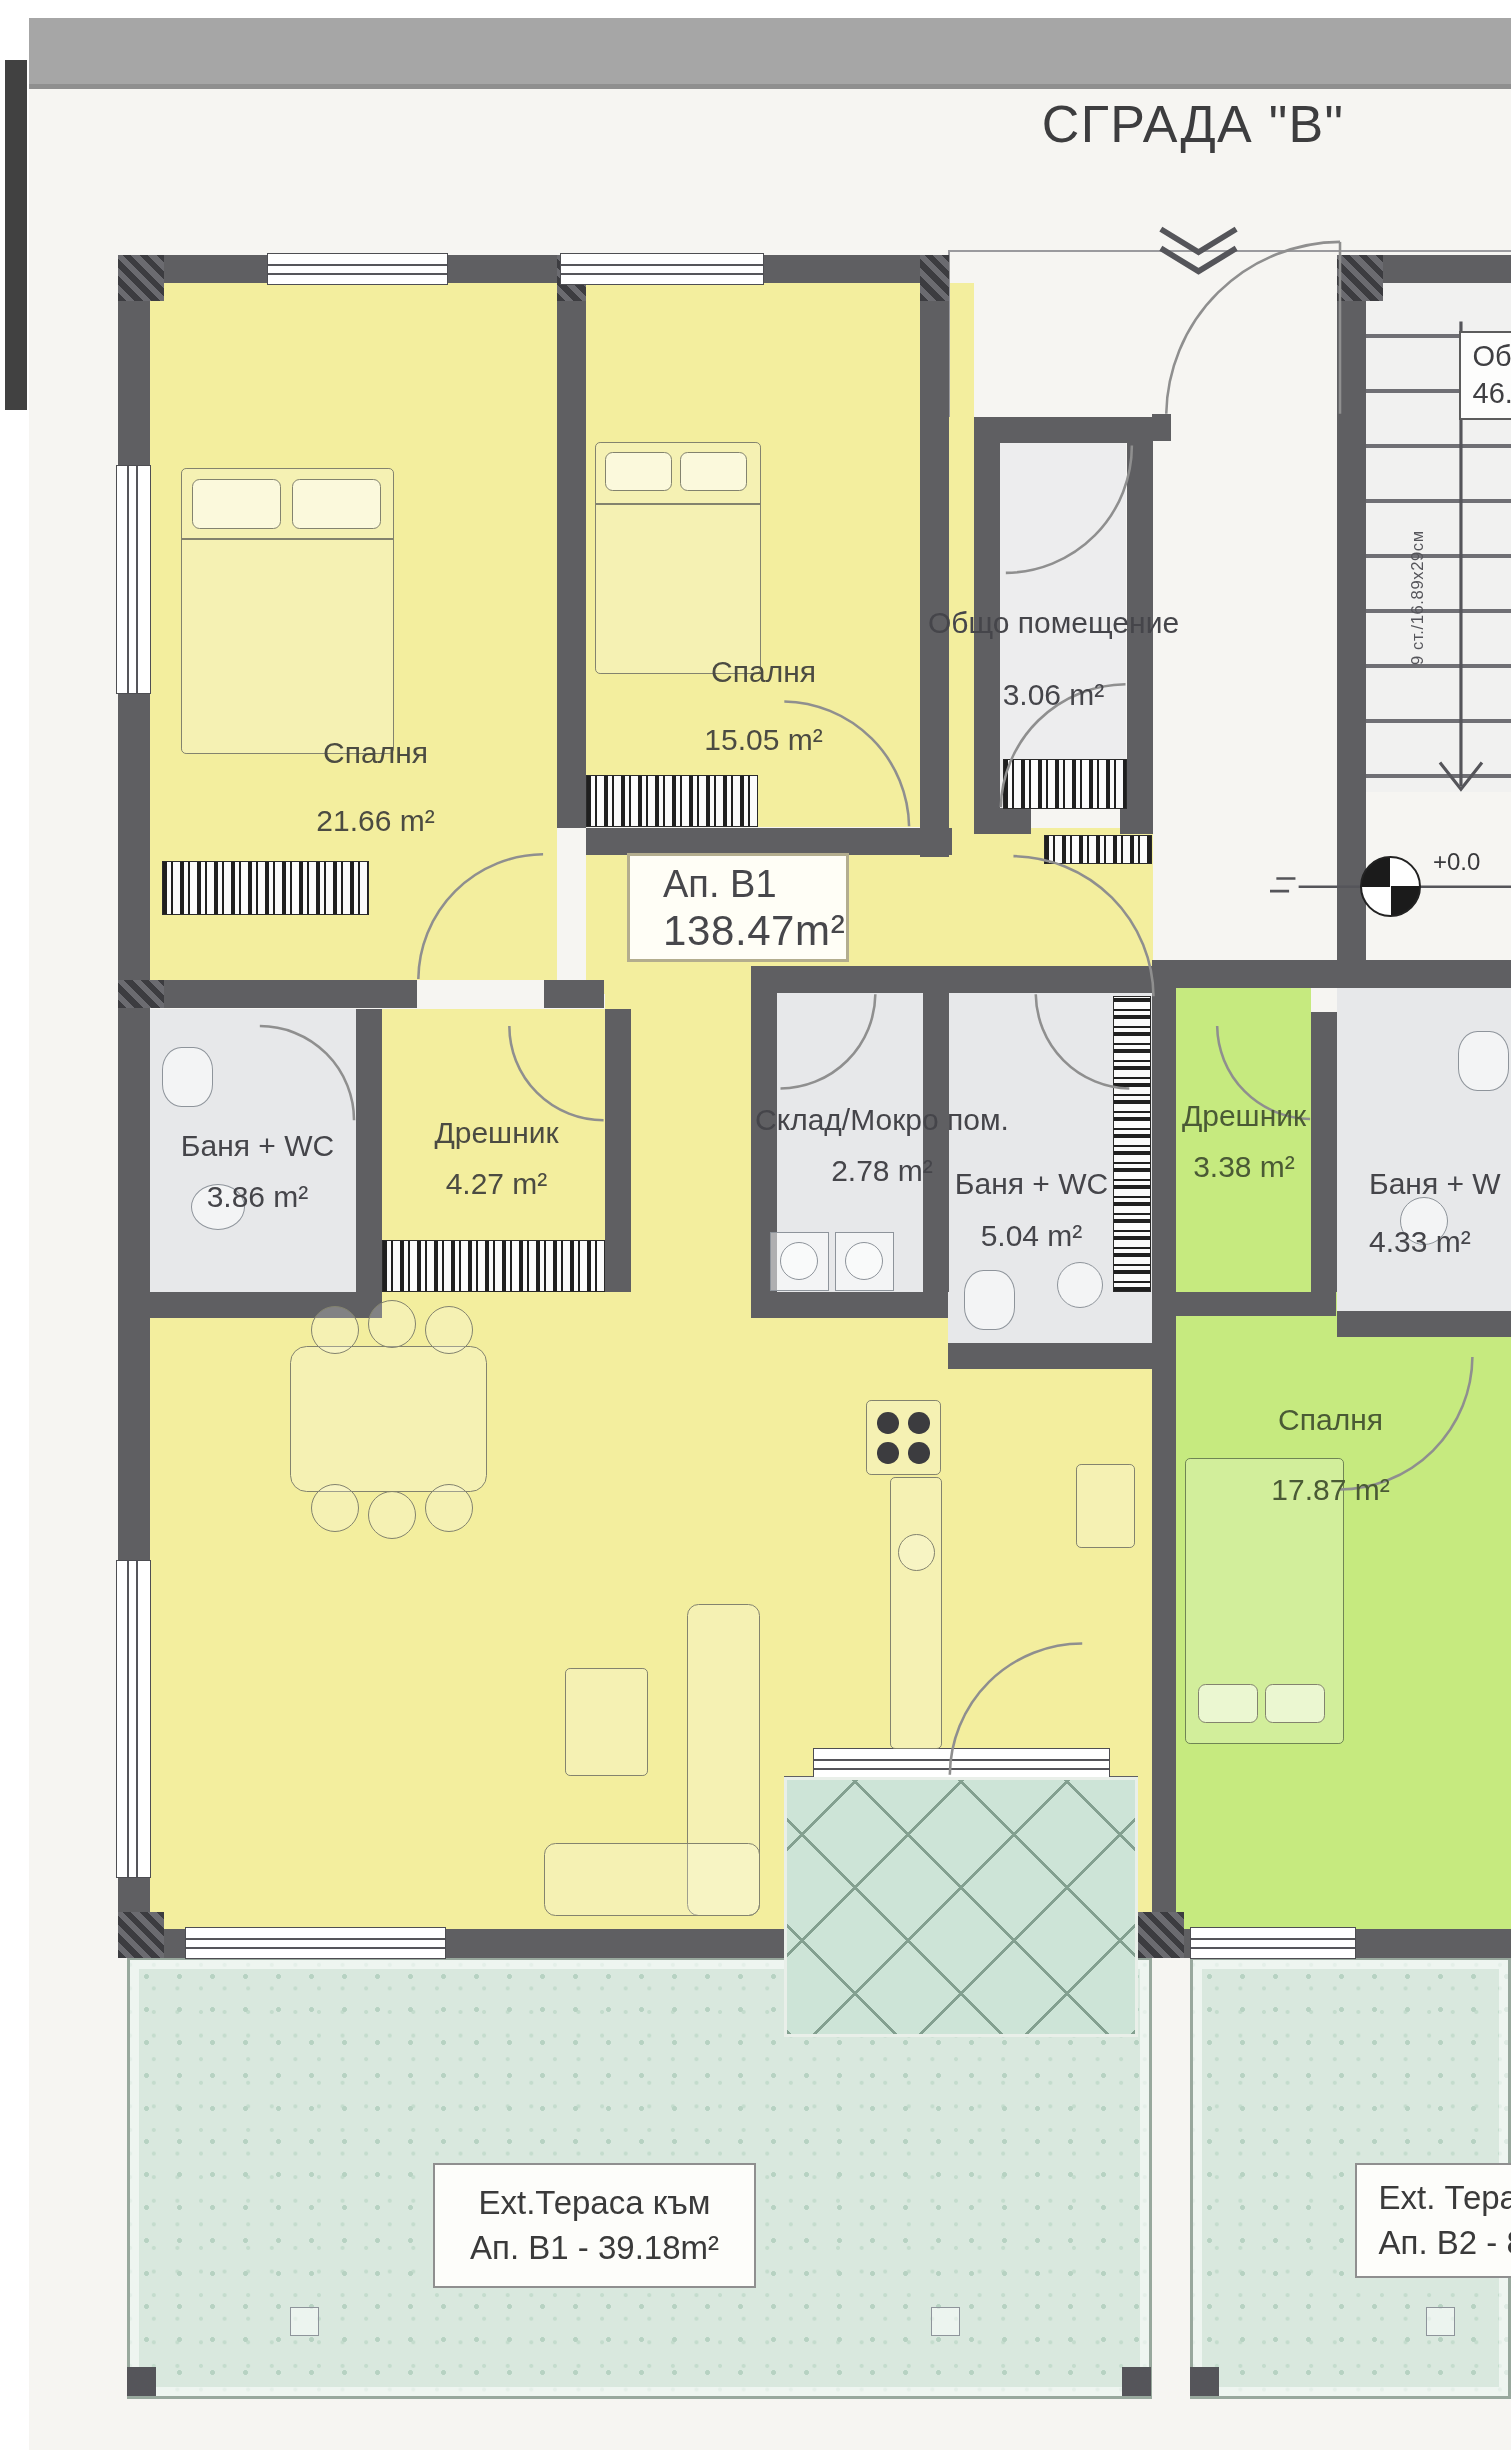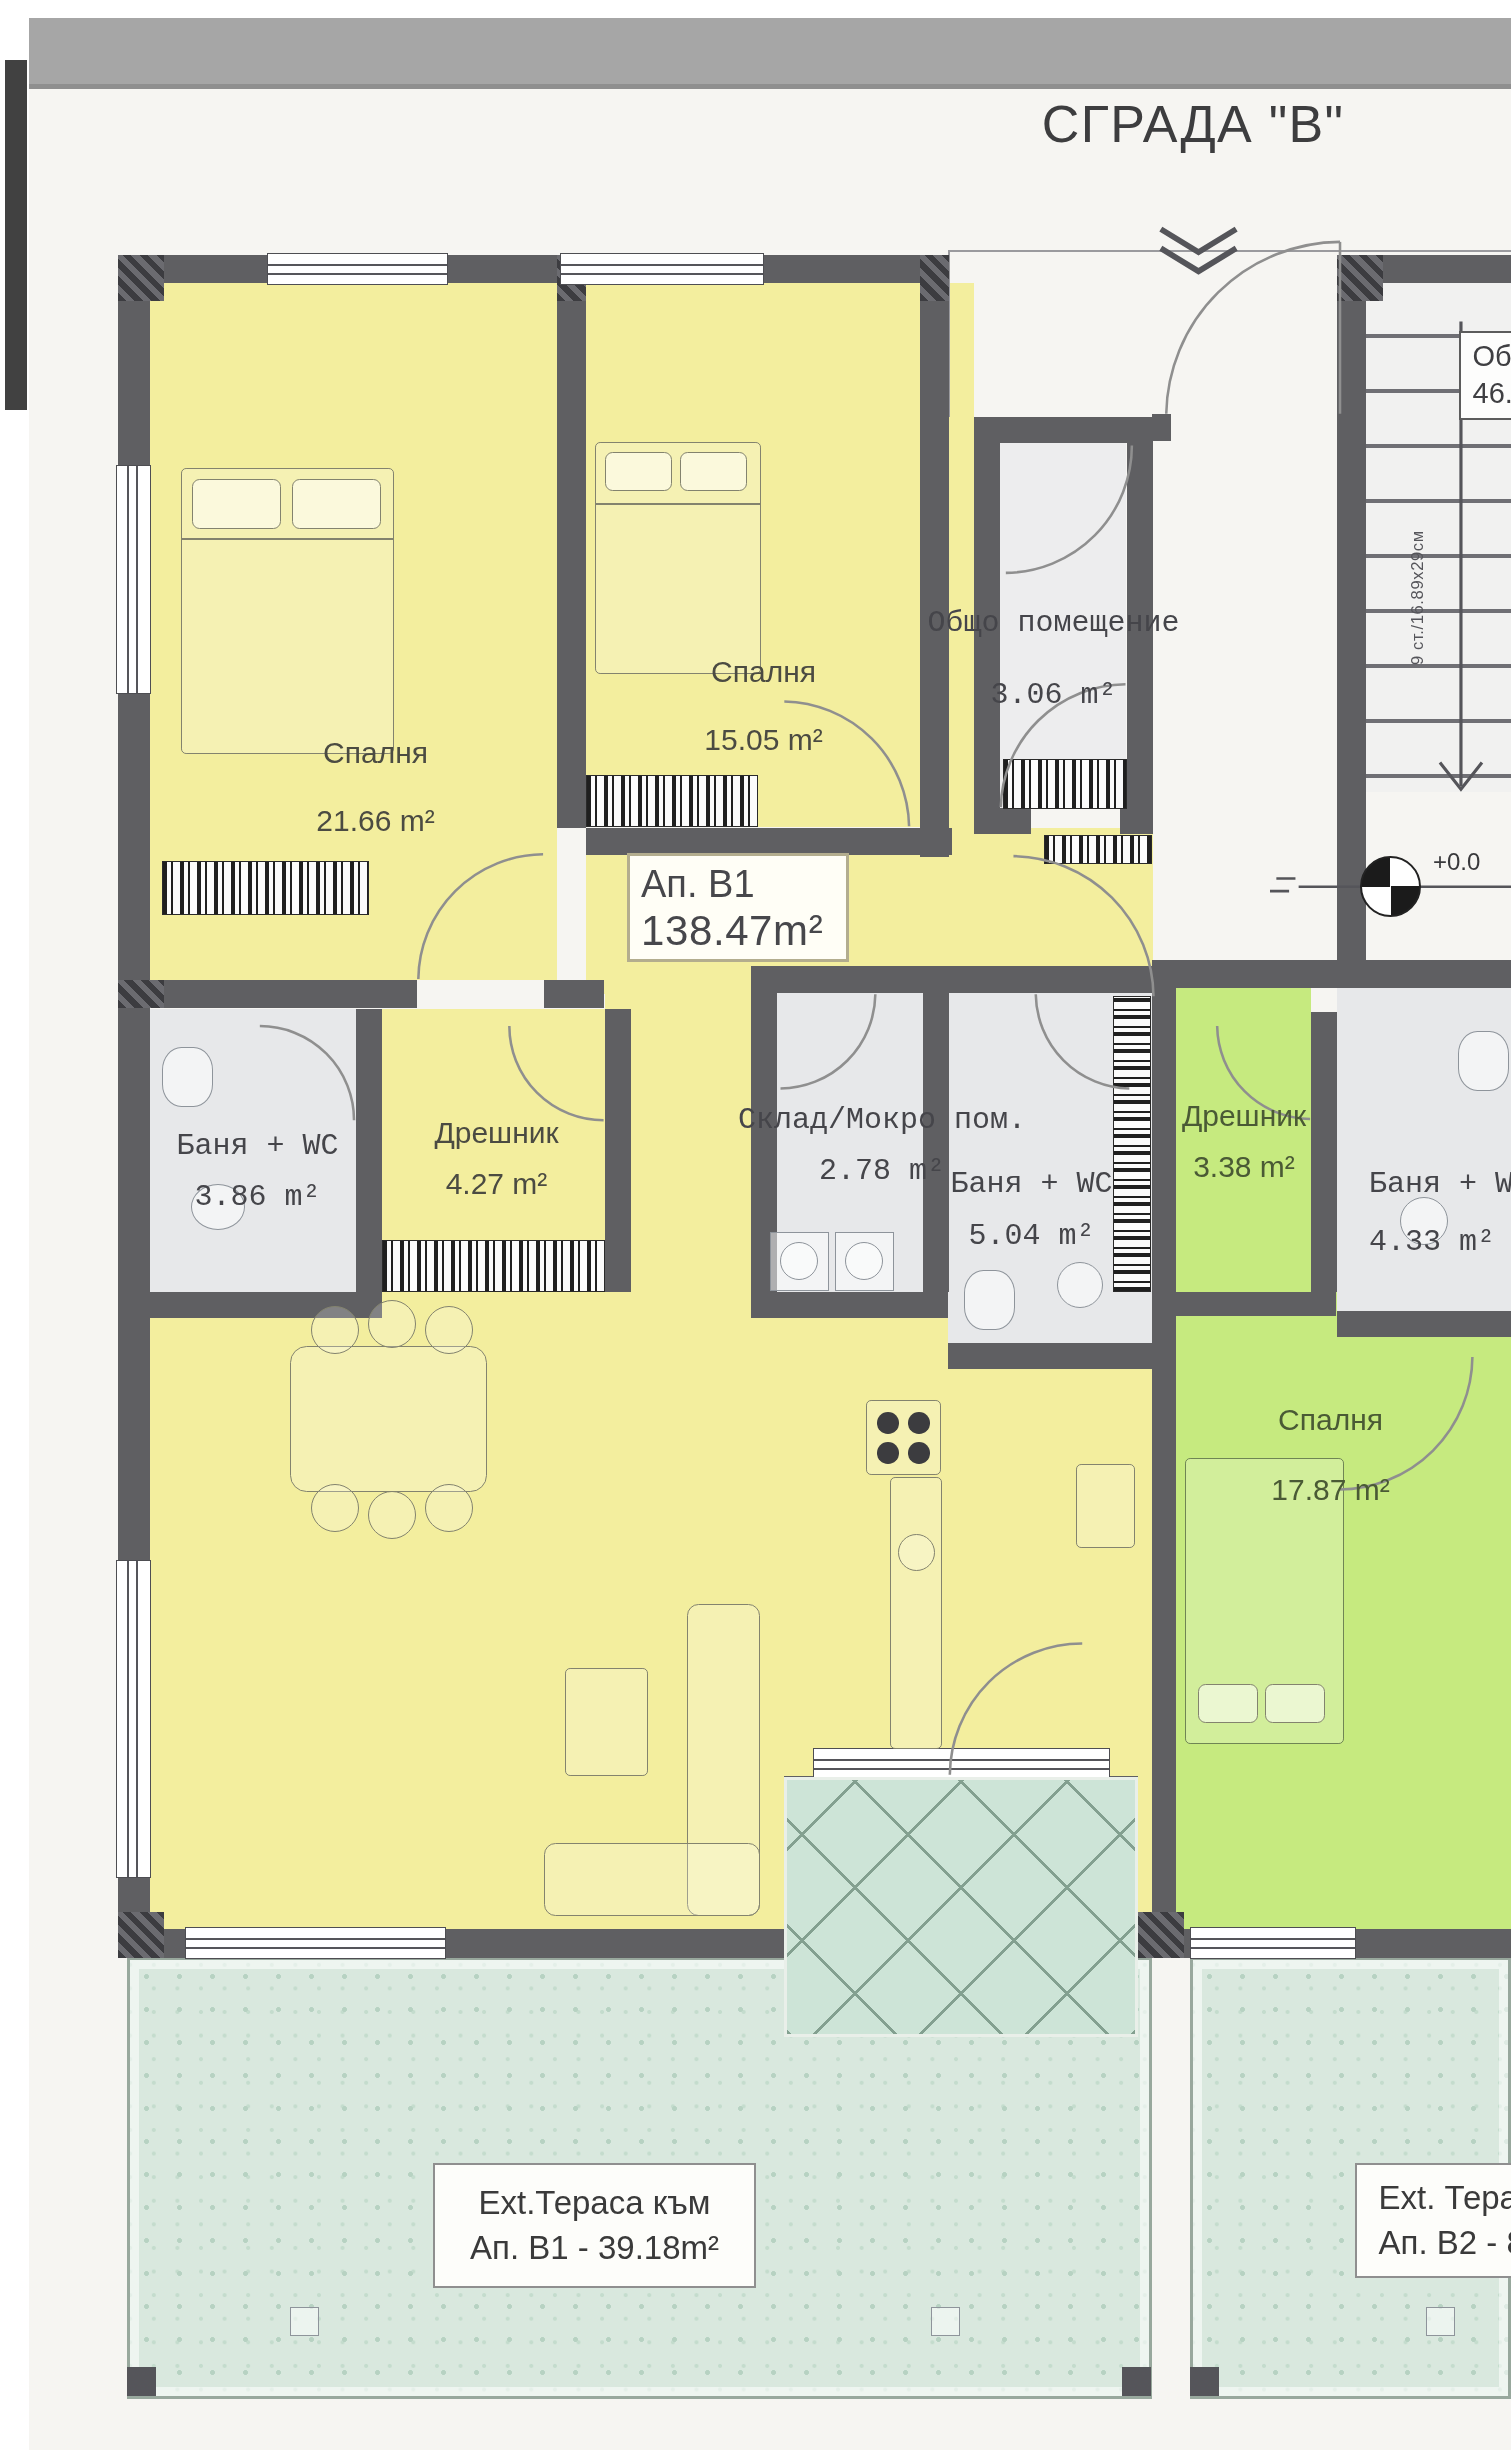--- a/index.html
+++ b/index.html
@@ -21,23 +21,23 @@
   .barv{z-index:15;background:repeating-linear-gradient(0deg,#1f1f1f 0 3.8px,#fbfbfb 3.8px 8.3px,#1f1f1f 8.3px 10.2px,#fbfbfb 10.2px 17px);border:1.9px solid #2a2a2a;}
   .win{z-index:14;background:linear-gradient(180deg,#ffffff 0 10.2px,#55555a 10.2px 12px,#ffffff 12px 19px,#55555a 19px 21px,#ffffff 21px 100%);border:1.9px solid #4e4e52;}
   .winv{z-index:14;background:linear-gradient(90deg,#ffffff 0 10.2px,#55555a 10.2px 12px,#ffffff 12px 19px,#55555a 19px 21px,#ffffff 21px 100%);border:1.9px solid #4e4e52;}
   .stairs{z-index:3;background:repeating-linear-gradient(180deg,#f1f1f0 0 51px,#6f6f74 51px 55px);}
   .terr{z-index:2;background:#d9e8de;background-image:radial-gradient(#b7d2c2 2.2px,rgba(0,0,0,0) 2.5px),radial-gradient(#c4dccd 1.9px,rgba(0,0,0,0) 2.2px);background-size:33px 33px,23.6px 23.6px;background-position:0 0,12px 16.6px;border:3.2px solid #98a89d;box-shadow:inset 0 0 0 9px rgba(255,255,255,.55);}
   .balc{z-index:16;background-color:#cde4d7;background-image:repeating-linear-gradient(45deg,#83a090 0 3.2px,rgba(0,0,0,0) 3.2px 75px),repeating-linear-gradient(-45deg,#83a090 0 3.2px,rgba(0,0,0,0) 3.2px 75px);border:3.8px solid #e9efe9;}
   .post{z-index:17;background:#55555a;}
   .lbl{z-index:40;display:flex;flex-direction:column;align-items:center;color:#4b4b42;text-align:center;}
   .lbl .nm{font-size:30px;line-height:1.22;white-space:pre-line;}
   .lbl .ar{font-size:30px;line-height:1.2;}
-  .lbl.ongray{color:#45454a;font-family:Liberation Mono, monospace;}
+  .lbl.ongray{color:#45454a;}
   .lbl.left{align-items:flex-start;text-align:left;}
-  .box{z-index:45;background:#fffef6;border:3.2px solid #b3ad8e;color:#47474b;display:flex;flex-direction:column;justify-content:center;padding-left:11px;}
+  .box{z-index:45;background:#fffef6;border:3.2px solid #b3ad8e;color:#47474b;display:flex;flex-direction:column;justify-content:center;padding-left:33px;}
   .box .l1{font-size:38px;line-height:1.25;}
   .box .l2{font-size:42px;line-height:1.1;letter-spacing:0.6px;}
   .tbox{z-index:45;background:#fdfdfa;border:2.5px solid #8f8f8f;color:#3a3a3a;display:flex;flex-direction:column;justify-content:center;align-items:center;gap:9px;}
   .tbox .tl{font-size:33px;line-height:1.1;white-space:nowrap;}
   .tbox.left{align-items:flex-start;padding-left:21.6px;}
   .cbox{z-index:45;background:#fdfdfc;border:2.5px solid #5c5c5c;color:#3f3f42;display:flex;flex-direction:column;justify-content:center;padding-left:11.5px;gap:5.1px;}
   .cbox .tl{font-size:29px;line-height:1.1;}
   .title{z-index:50;color:#3d3d3f;text-align:center;font-size:52px;line-height:1.18;letter-spacing:1.3px;}
   .f{z-index:20;border:1.9px solid #83836e;border-radius:5.1px;background:rgba(255,255,255,.22);}
   .fg{border-color:#6f8554;}

